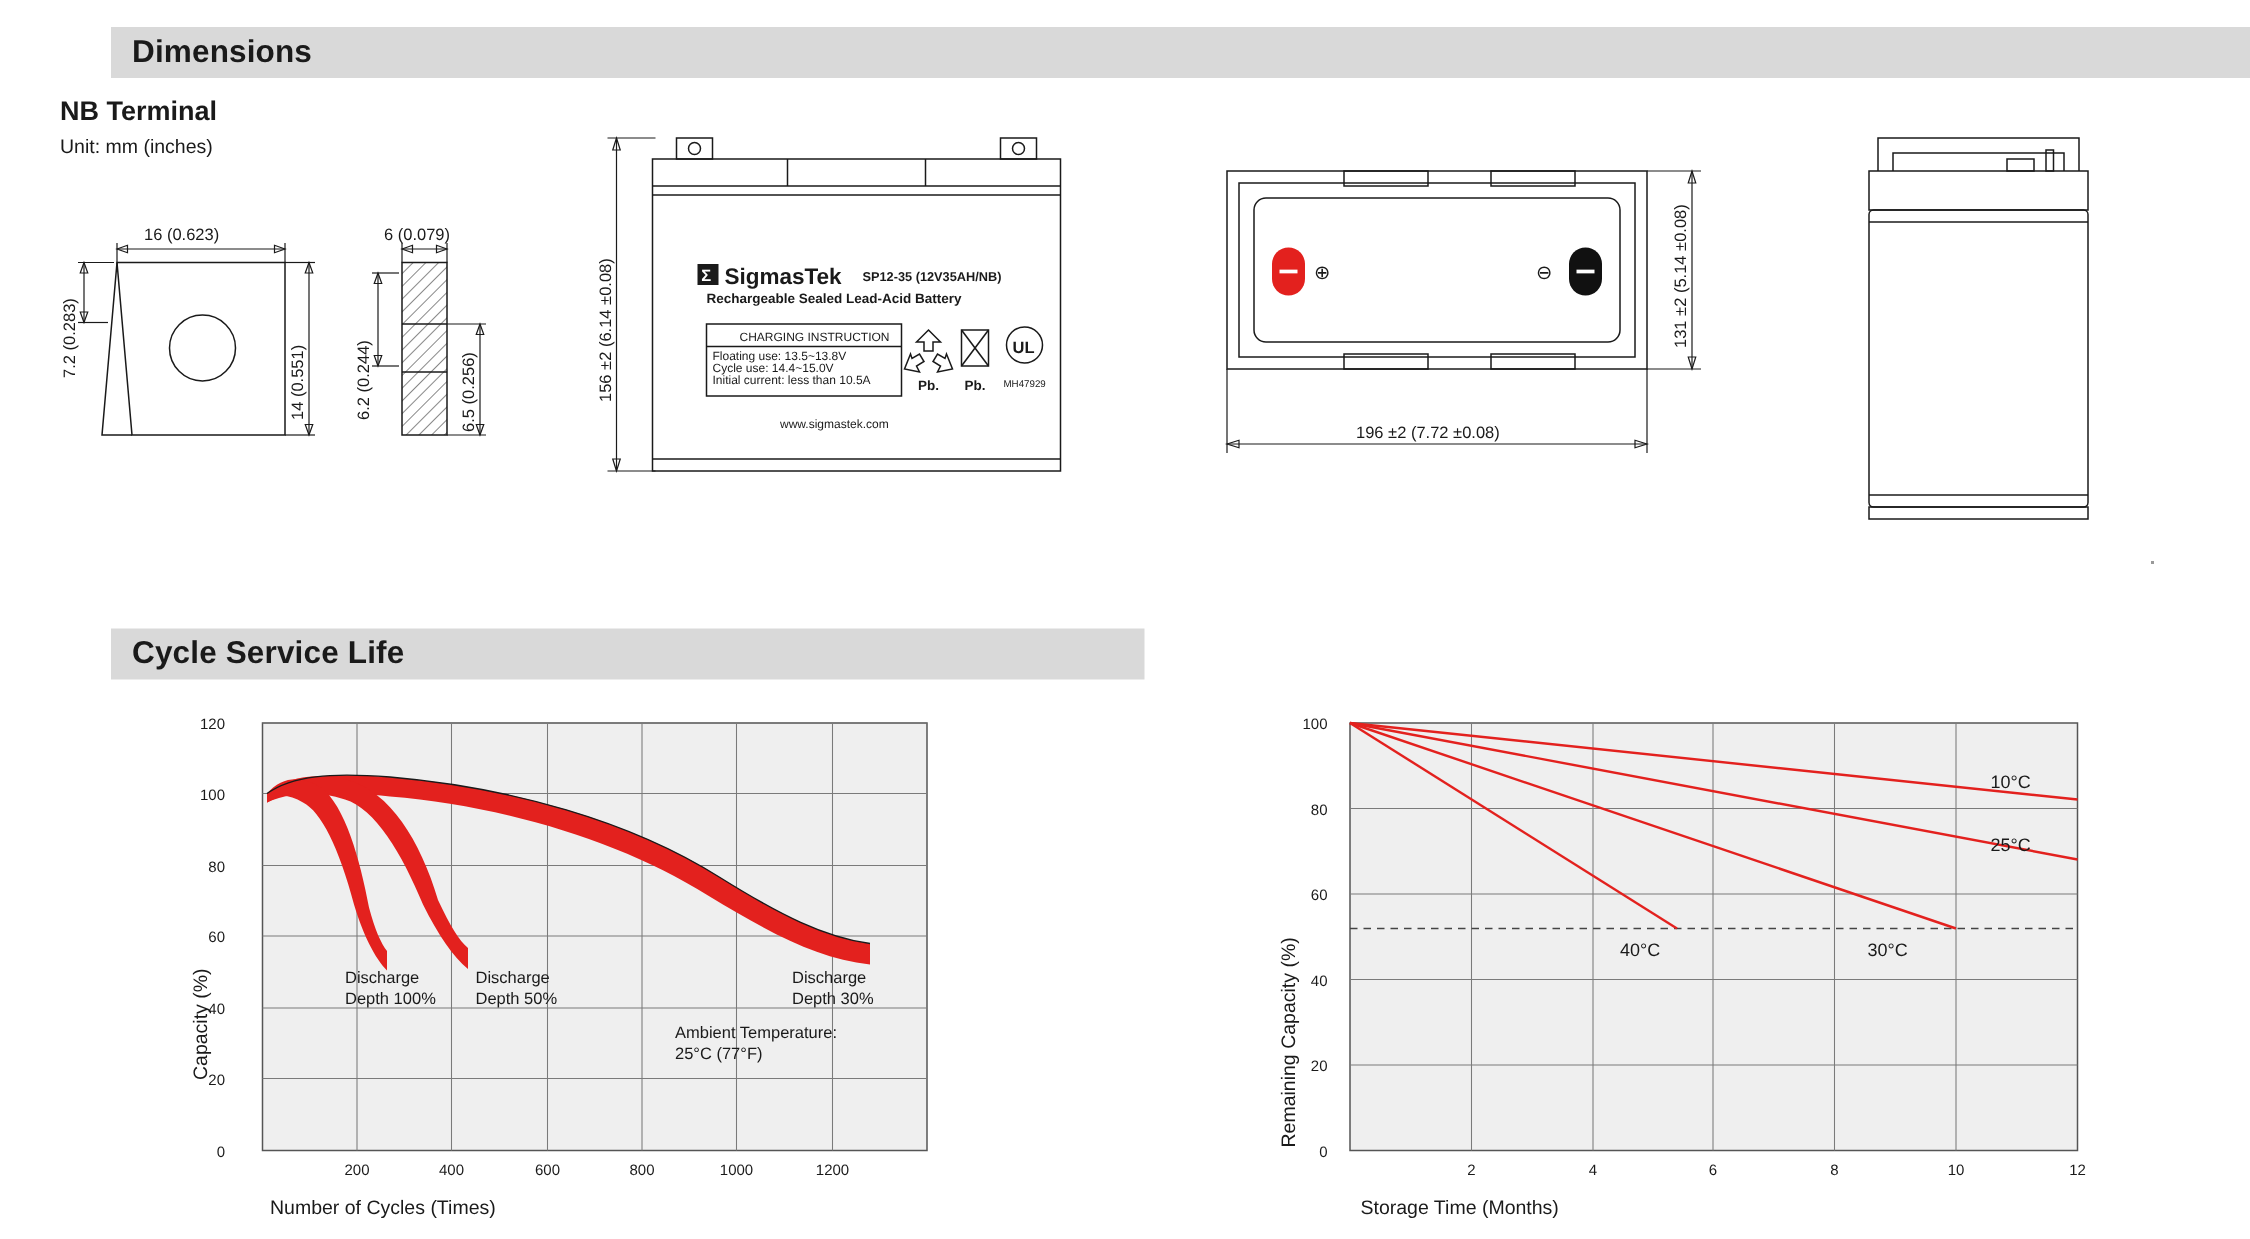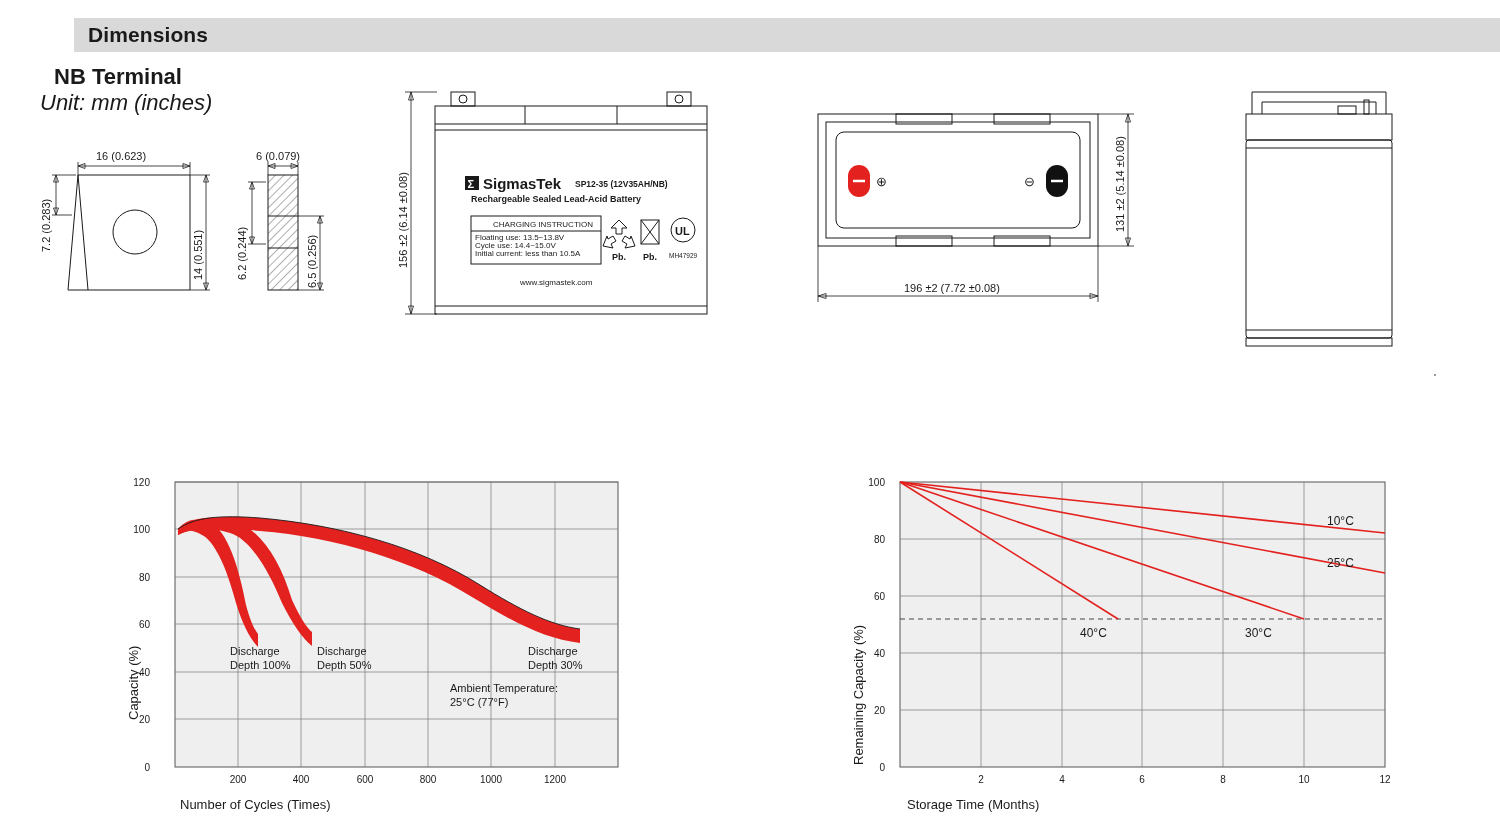--- a/index.html
+++ b/index.html
@@ -29,26 +29,25 @@
     letter-spacing: 0.1px;
   }
 
   #dimBar  { left: 38px;  top: 18px;  width: 1444px; height: 34px; }
   #cycBar  { left: 38px;  top: 419px; width: 689px;  height: 34px; }
   #selfBar { left: 778px; top: 419px; width: 704px;  height: 34px; }
 
   
   #nbTerm {
     position: absolute; left: 40px; top: 64px;
-    font-size: 22px; font-weight: bold; margin-left: 14px;
+    font-size: 18px; font-weight: bold;
   }
   #unitLbl {
     position: absolute; left: 40px; top: 90px;
-    font-size: 22px;
-    font-style: italic;
+    font-size: 13px;
   }
 
   svg { display: block; overflow: visible; }
   .svg-abs { position: absolute; }
 
   text { font-family: "Liberation Sans", sans-serif; fill: #1a1a1a; }
   .ln { stroke: #1a1a1a; fill: none; }
   .thin { stroke-width: 1; }
   .dimln { stroke: #1a1a1a; stroke-width: 0.8; fill: none; }
 
@@ -239,20 +238,23 @@
 
     <rect class="ln thin" x="16" y="62" width="146" height="198" rx="3" fill="#fff"></rect>
     <line class="ln thin" x1="16" y1="70" x2="162" y2="70"></line>
     <line class="ln thin" x1="16" y1="252" x2="162" y2="252"></line>
 
     <rect class="ln thin" x="16" y="260" width="146" height="8" fill="#fff"></rect>
   </svg>
 
   <div style="position:absolute; left:1434px; top:374px; width:2px; height:2px; background:#999;"></div>
 
+  <div class="sec-bar" id="cycBar">
+    <span class="sec-title">Cycle Service Life</span>
+  </div>
 
   <svg class="svg-abs" style="left:120px; top:465px;" width="560" height="350">
 
     <rect class="plotbg" x="55" y="17" width="443" height="285"></rect>
 
     <line class="gridln" x1="118" y1="17" x2="118" y2="302"></line>
     <line class="gridln" x1="181" y1="17" x2="181" y2="302"></line>
     <line class="gridln" x1="245" y1="17" x2="245" y2="302"></line>
     <line class="gridln" x1="308" y1="17" x2="308" y2="302"></line>
     <line class="gridln" x1="371" y1="17" x2="371" y2="302"></line>

